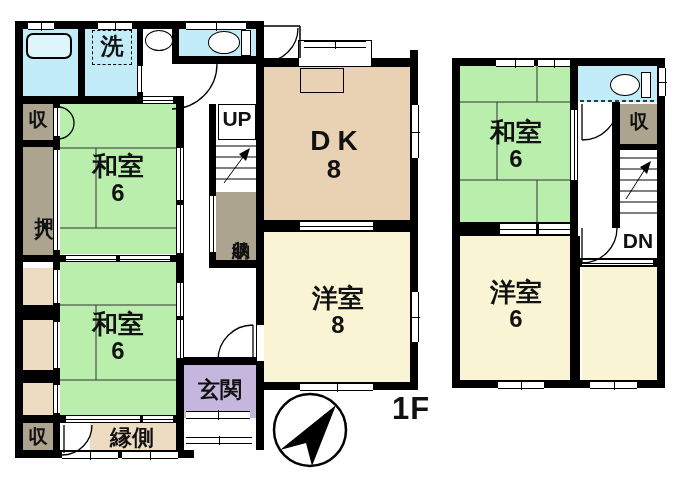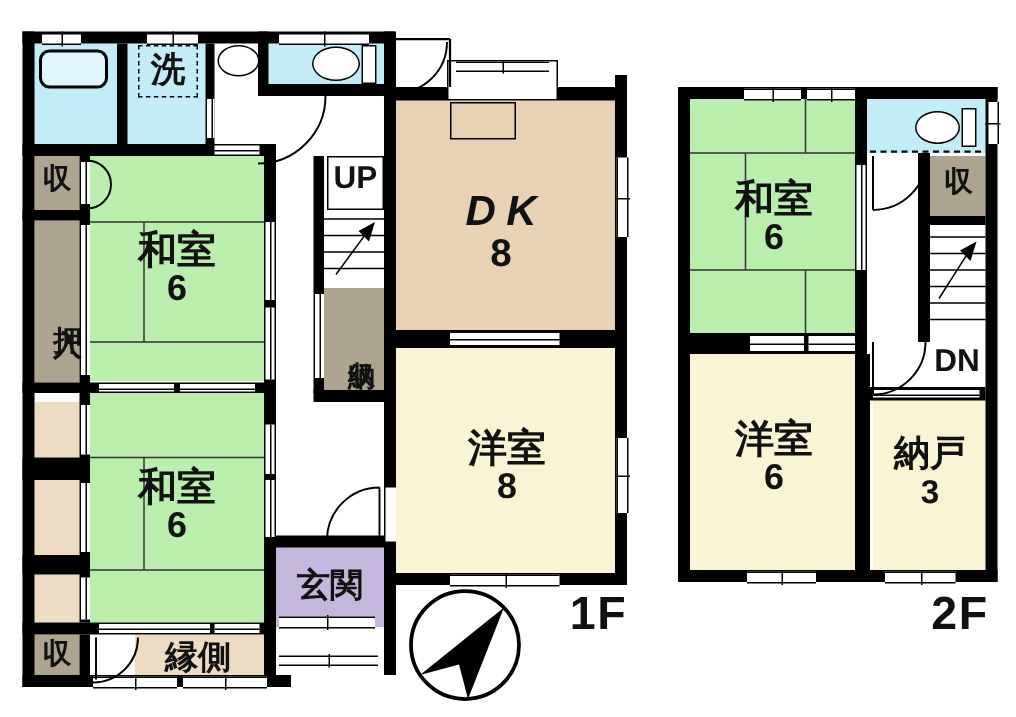--- a/index.html
+++ b/index.html
@@ -14,21 +14,21 @@
   .wv::after{content:"";position:absolute;top:50%;left:-2px;right:-2px;height:1px;background:#000;}
   .sh::before{content:"";position:absolute;top:50%;left:0;right:0;height:1px;background:#000;}
   .sv::before{content:"";position:absolute;left:50%;top:0;bottom:0;width:1px;background:#000;}
   svg.ovl{position:absolute;left:0;top:0;z-index:4;}
   .icon{position:absolute;z-index:4;box-sizing:border-box;}
   .lb{position:absolute;z-index:5;color:#111;font-weight:bold;text-align:center;line-height:1.08;}
   .lb span{display:block;}
   .sz{font-size:.92em;}
   .vtext{writing-mode:vertical-rl;text-orientation:upright;letter-spacing:2px;}
   .plate{font-size:31px;letter-spacing:1px;}
-  .ls{letter-spacing:7px;text-indent:7px;font-style:italic;}
+  .ls{letter-spacing:7px;text-indent:7px;}
 </style>
 </head>
 <body>
 
 <div id="plan">
 
   <div class="rm" style="left:22px;top:29px;width:56px;height:67px;background:var(--c-water);"></div>
   <div class="rm" style="left:85px;top:29px;width:52px;height:67px;background:var(--c-water);"></div>
   <div class="rm" style="left:179px;top:29px;width:77px;height:29px;background:var(--c-water);"></div>
   <div class="rm" style="left:23px;top:104px;width:30px;height:36px;background:var(--c-storage);"></div>
@@ -191,31 +191,26 @@
     <span class="ls">DK</span>
       <span class="sz">8</span>
   </div>
   <div class="lb" style="left:298px;top:284px;width:80px;font-size:26px;">
     <span>洋室</span>
       <span class="sz">8</span>
   </div>
   <div class="lb" style="left:188px;top:378px;width:64px;font-size:22px;">玄関</div>
   <div class="lb" style="left:96px;top:426px;width:72px;font-size:22px;">縁側</div>
   <div class="lb" style="left:24px;top:427px;width:28px;font-size:19px;">収</div>
-  <div class="lb plate" style="left:376px;top:392px;width:46px;">1F</div>
+  <div class="lb plate" style="left:388px;top:392px;width:46px;">1F</div>
 
   <div class="lb" style="left:477px;top:118px;width:78px;font-size:26px;">
     <span>和室</span>
       <span class="sz">6</span>
   </div>
   <div class="lb" style="left:624px;top:112px;width:30px;font-size:19px;">収</div>
   <div class="lb" style="left:619px;top:230px;width:38px;font-size:21px;">DN</div>
   <div class="lb" style="left:477px;top:278px;width:78px;font-size:26px;">
     <span>洋室</span>
       <span class="sz">6</span>
   </div>
-  <div class="lb" style="left:588px;top:290px;width:64px;font-size:24px;">
-    <span>納戸</span>
-      <span class="sz">3</span>
-  </div>
-  <div class="lb plate" style="left:616px;top:392px;width:48px;">2F</div>
 
 </div>
 
 </body></html>

